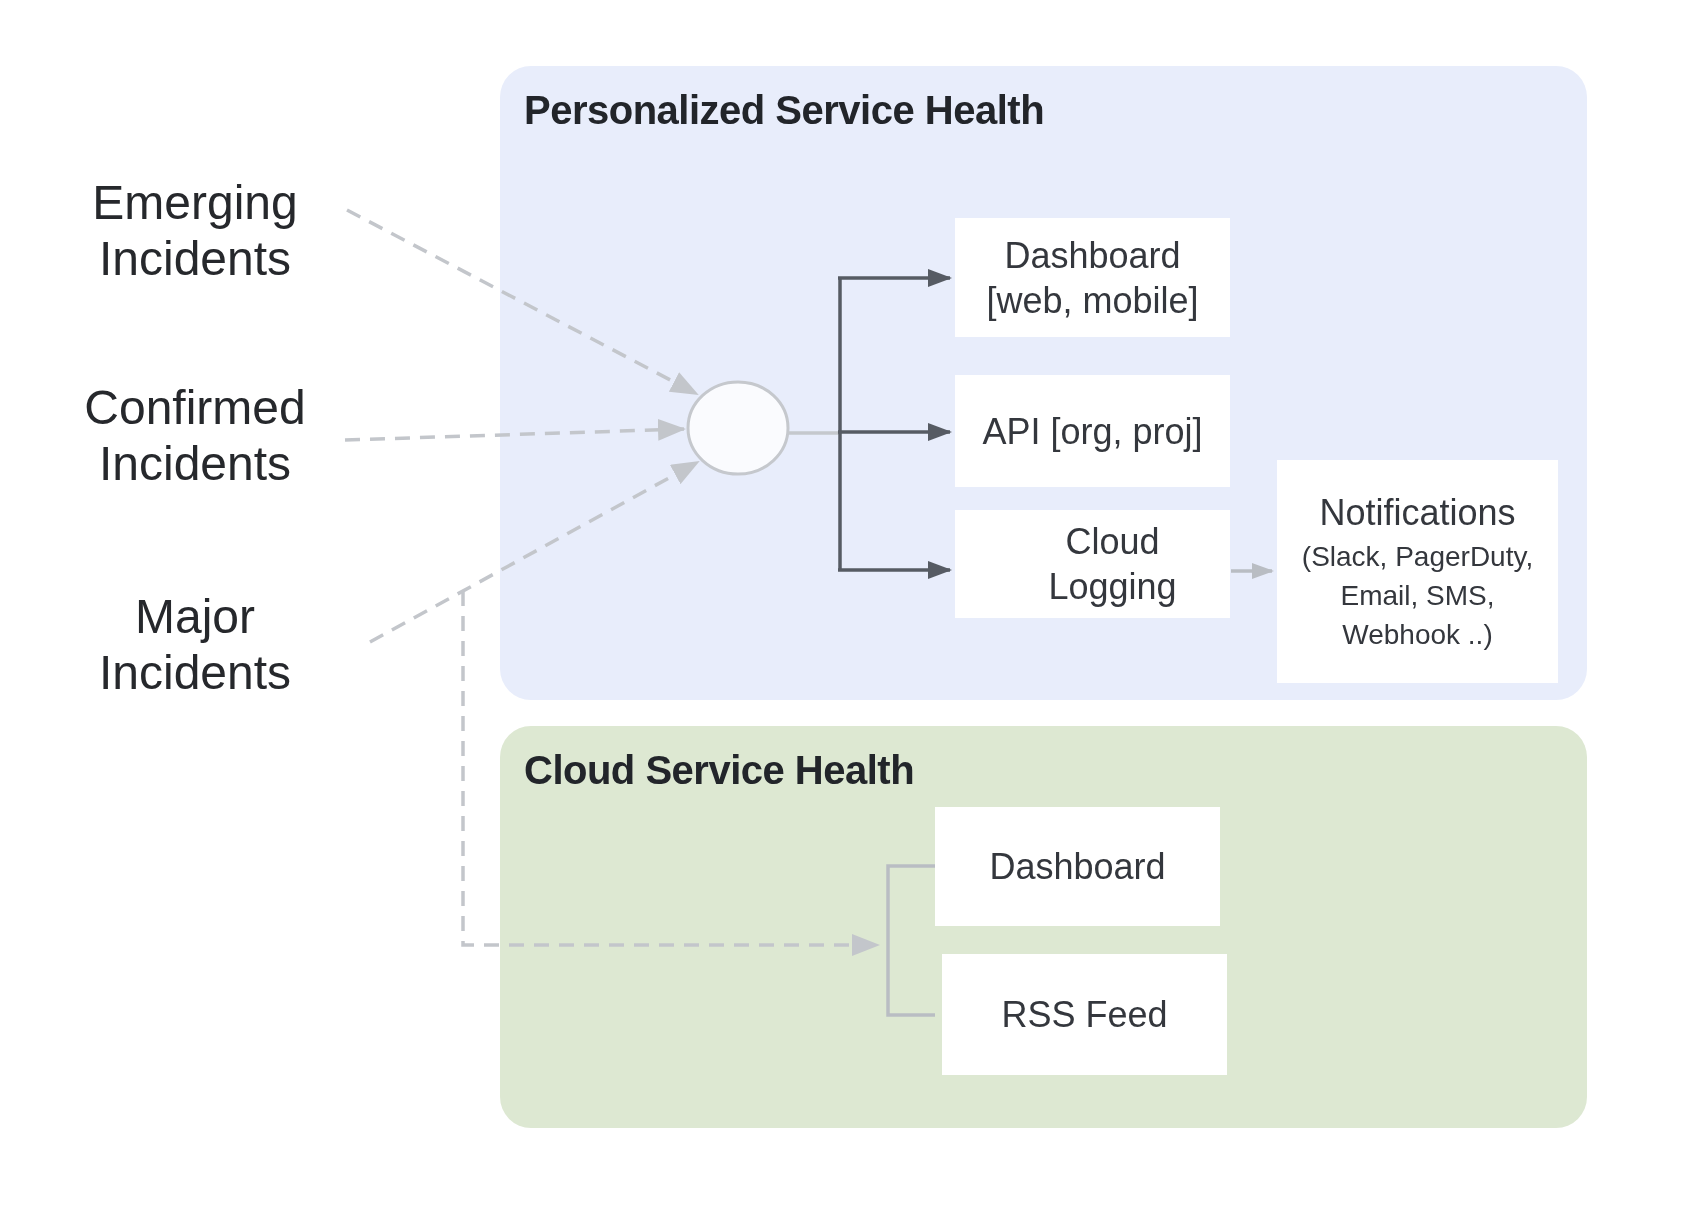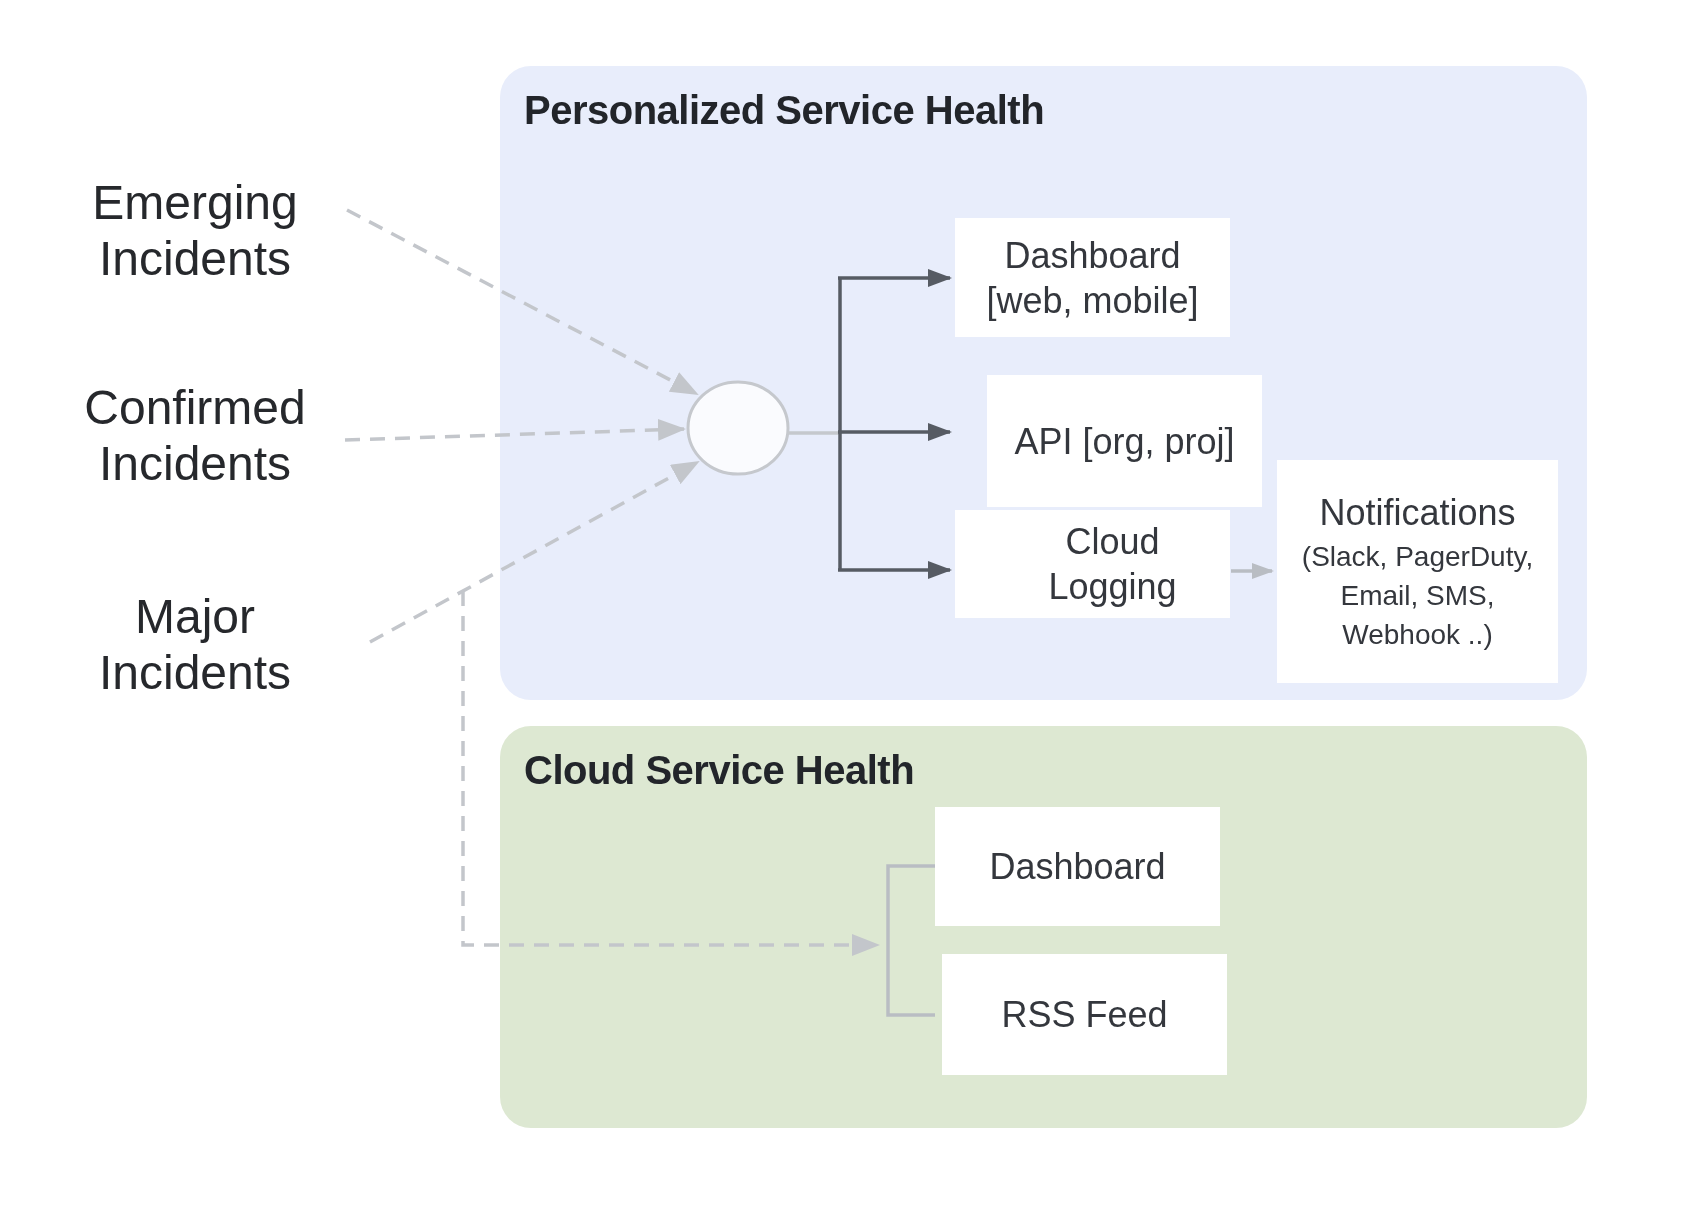--- a/index.html
+++ b/index.html
@@ -51,21 +51,21 @@
   .node{
     position:absolute;
     background:var(--node-bg);
     display:flex;flex-direction:column;
     align-items:center;justify-content:center;
     font-size:36px;line-height:45px;
     color:var(--node-text);
     text-align:right;
   }
   .node-dashboard1{left:955px;top:218px;width:275px;height:119px;}
-  .node-api{left:955px;top:375px;width:275px;height:132px;margin-left:32px;}
+  .node-api{left:955px;top:375px;width:275px;height:112px;}
   .node-logging{left:955px;top:510px;width:275px;height:108px;padding-left:40px;}
   .node-notifications{left:1277px;top:460px;width:281px;height:223px;}
   .node-dashboard2{left:935px;top:807px;width:285px;height:119px;}
   .node-rss{left:935px;top:954px;width:285px;height:121px;margin-left:7px;}
   .notif-title{font-size:36px;line-height:48px;}
   .notif-sub{font-size:28px;line-height:39px;}
   svg.connectors{
     position:absolute;left:0;top:0;width:1702px;height:1210px;
     pointer-events:none;
   }

